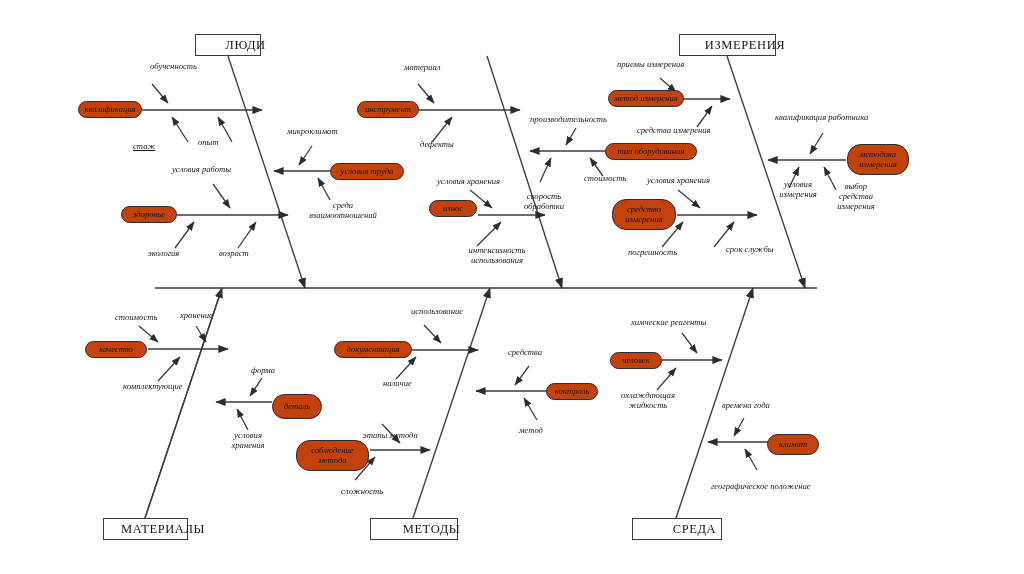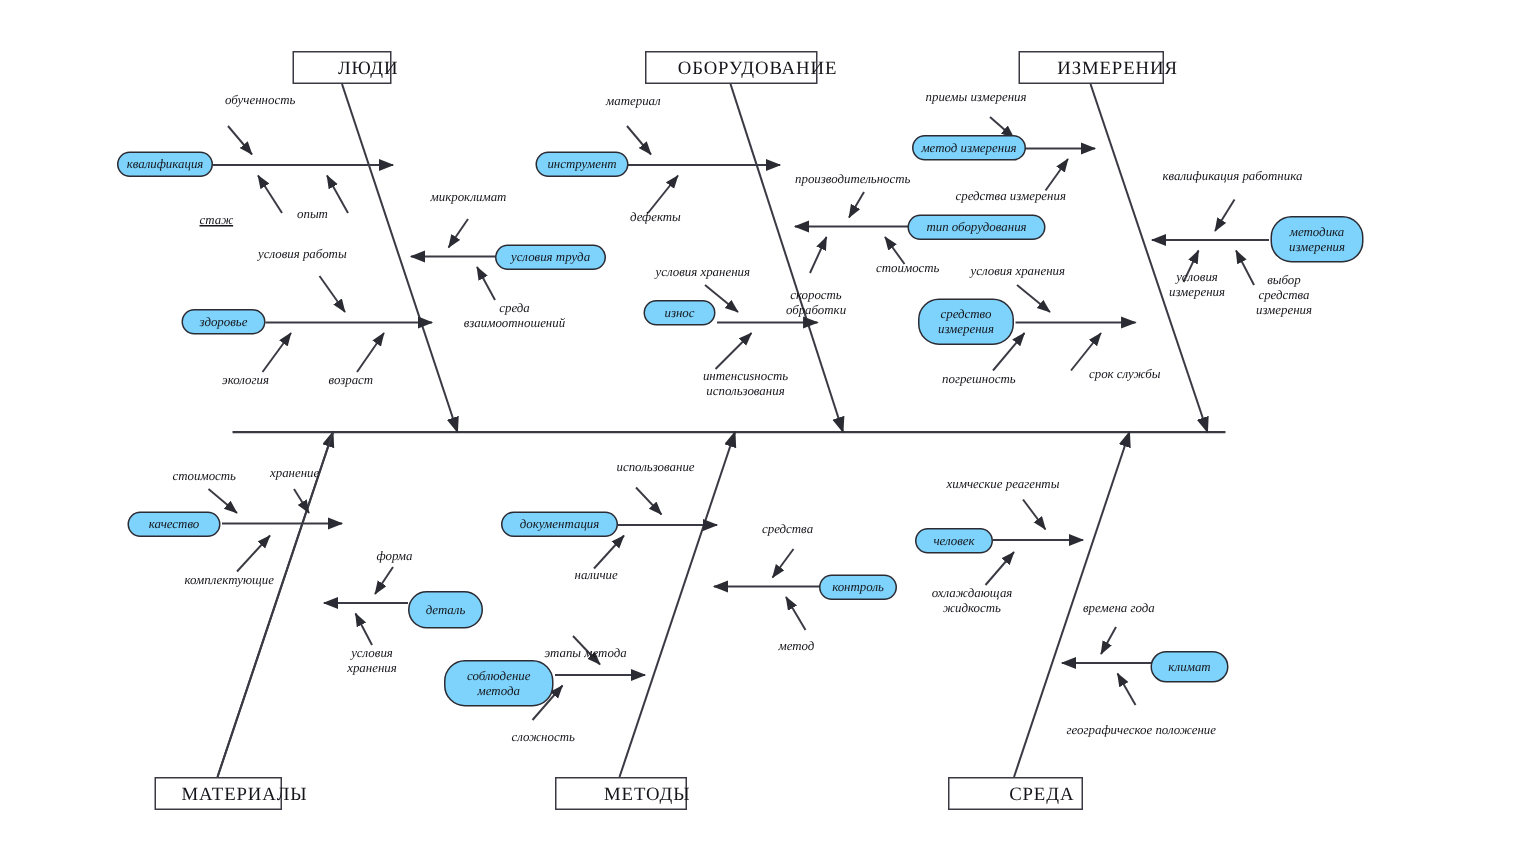--- a/index.html
+++ b/index.html
@@ -13,21 +13,21 @@
           display:flex;align-items:center;justify-content:center;
           font-family:"Liberation Serif","DejaVu Serif",serif;
           font-size:12.5px;letter-spacing:.6px;color:#15151b;
           text-align:center;line-height:1.15;box-sizing:border-box;padding-left:35px;}
   .effectbox{position:absolute;border:1.4px solid #3a3a44;background:#fff;
           display:flex;align-items:center;justify-content:center;
           font-size:12.5px;letter-spacing:.7px;text-align:center;
           line-height:1.3;box-sizing:border-box;color:#15151b;}
 
   
-  .pill{position:absolute;border:1.2px solid #2b2b33;background:#7dd3fc;
+  .pill{position:absolute;border:1.2px solid #2b2b33;background:#c2410c;
         border-radius:40px;display:flex;align-items:center;justify-content:center;
         font-style:italic;font-size:8.6px;line-height:1.12;text-align:center;
         box-sizing:border-box;color:#15151b;padding:1px 3px;}
   .pill.two{border-radius:14px;}
 
   
   .lbl{position:absolute;font-style:italic;font-size:8.6px;line-height:1.15;
        color:#15151b;white-space:nowrap;}
   .lbl.ctr{text-align:center;white-space:normal;}
 </style>
@@ -147,21 +147,20 @@
       <line x1="682" y1="333" x2="697" y2="353" marker-end="url(#arS)"></line>
       <line x1="657" y1="390" x2="676" y2="368" marker-end="url(#arS)"></line>
 
       <line x1="768" y1="442" x2="708" y2="442" marker-end="url(#ar)"></line>
       <line x1="744" y1="418" x2="734" y2="436" marker-end="url(#arS)"></line>
       <line x1="757" y1="470" x2="745" y2="449" marker-end="url(#arS)"></line>
     </g>
   </svg>
 
   <div class="catbox" style="left:195px;top:34px;width:66px;height:22px;">ЛЮДИ</div>
-  <div class="catbox" style="left:430px;top:34px;width:115px;height:22px;">ОБОРУДОВАНИЕ</div>
   <div class="catbox" style="left:679px;top:34px;width:97px;height:22px;">ИЗМЕРЕНИЯ</div>
   <div class="catbox" style="left:103px;top:518px;width:85px;height:22px;">МАТЕРИАЛЫ</div>
   <div class="catbox" style="left:370px;top:518px;width:88px;height:22px;">МЕТОДЫ</div>
   <div class="catbox" style="left:632px;top:518px;width:90px;height:22px;">СРЕДА</div>
 
 
   <div class="pill" style="left:78px;top:101px;width:64px;height:17px;">квалификация</div>
   <div class="pill" style="left:121px;top:206px;width:56px;height:17px;">здоровье</div>
   <div class="pill" style="left:330px;top:163px;width:74px;height:17px;">условия труда</div>
 

